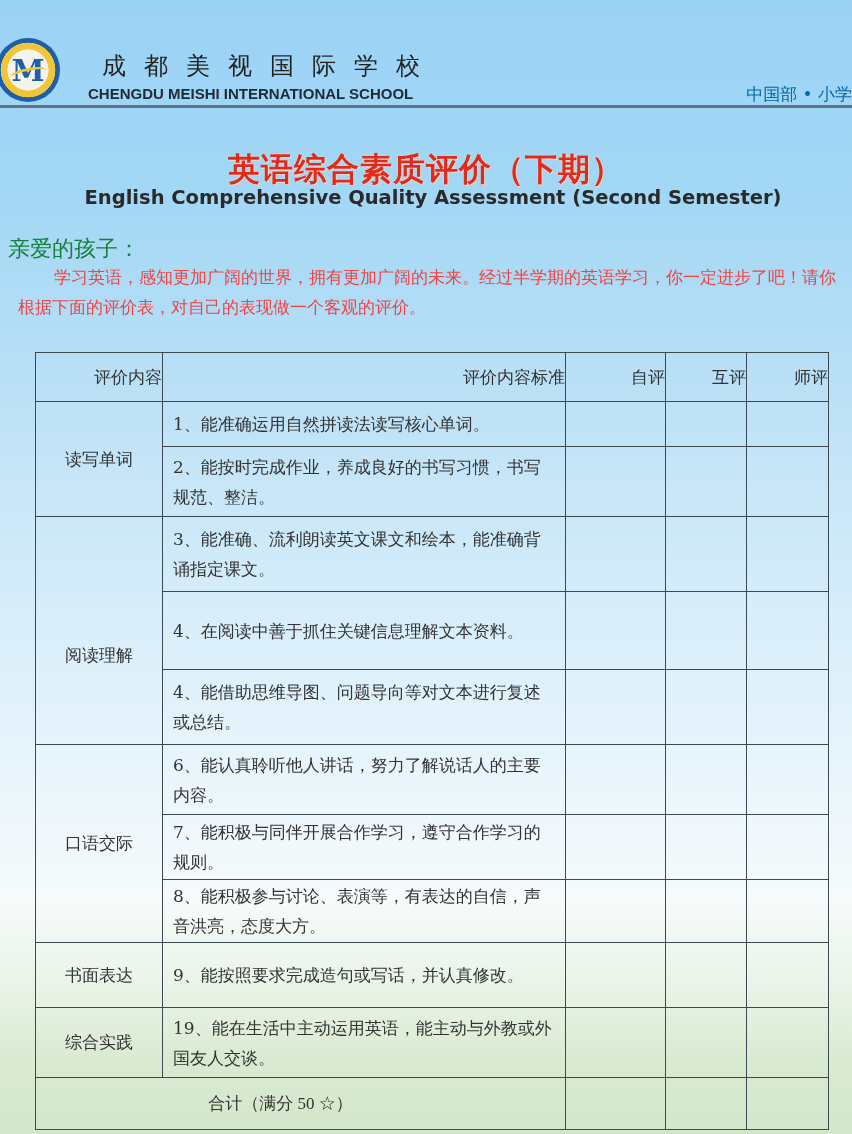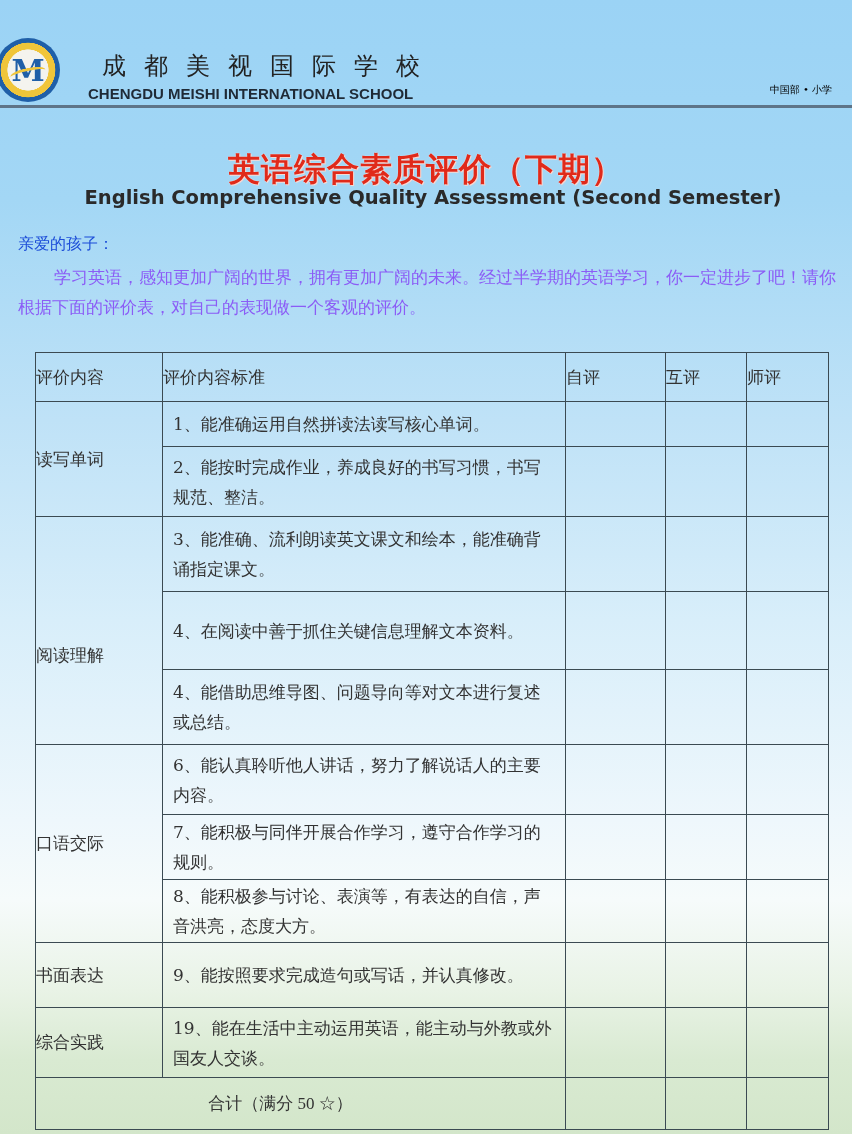--- a/index.html
+++ b/index.html
@@ -30,56 +30,56 @@
   }
   .school-cn {
     left: 78px; top: 50px; font-family: "DejaVu Sans", sans-serif; font-size: 24px;
     letter-spacing: 18px; color: #222; white-space: nowrap; margin-left: 24px;
   }
   .school-en {
     left: 88px; top: 85px; font-family: "Liberation Sans", sans-serif; font-weight: bold;
     font-size: 15px; color: #1f2a36; white-space: nowrap;
   }
   .division {
-    right: 20px; top: 83px; font-size: 10px; color: #000000; white-space: nowrap;
+    right: 0; top: 83px; font-size: 17px; color: #0369a1; white-space: nowrap;
   }
   .header-rule {
     left: 0; top: 105px; width: 852px; height: 3px; background: #5e7488;
   }
 
   
   .title-cn {
     left: 0; width: 852px; top: 148px; text-align: center;
     font-family: "DejaVu Sans", sans-serif; font-weight: bold; font-size: 32px;
     color: #e02a1a; letter-spacing: 1px;
     text-shadow: 0 0 1px #fff, 1px 1px 0 #f7d5cf;
   }
   .title-en {
     left: 0; width: 866px; top: 186px; text-align: center;
     font-family: "DejaVu Sans", sans-serif; font-weight: bold; font-size: 19.5px; color: #2a2a2a;
   }
 
   
-  .greet { left: 18px; top: 234px; font-size: 16px; color: #1d4ed8; }
+  .greet { left: 8px; top: 234px; font-size: 22px; color: #15803d; }
   .para {
-    left: 18px; top: 262px; width: 830px; font-size: 17px; line-height: 30px; color: #8b5cf6;
+    left: 18px; top: 262px; width: 830px; font-size: 17px; line-height: 30px; color: #ef4444;
     text-indent: 36px;
   }
 
   
   table.eval {
     position: absolute; left: 35px; top: 352px; border-collapse: collapse;
     table-layout: fixed; width: 793px;
   }
   table.eval td, table.eval th {
     border: 1.5px solid #3b4a52; padding: 0; font-weight: normal;
     font-size: 17px; color: #333; vertical-align: middle;
   }
-  table.eval th { text-align: left; height: 48px; margin-top: 44px; }
-  .cat { text-align: left; }
+  table.eval th { text-align: right; height: 48px; margin-top: 44px; }
+  .cat { text-align: center; }
   .crit { padding-left: 10px !important; padding-right: 8px !important; line-height: 30px; text-align: left; }
   .total-label { text-align: center; padding-right: 40px !important; font-family: Liberation Serif, serif; }
 </style>
 </head>
 <body>
 
 <div class="abs logo">
   <div class="logo-inner">M</div>
   <div class="logo-s"></div>
 </div>

